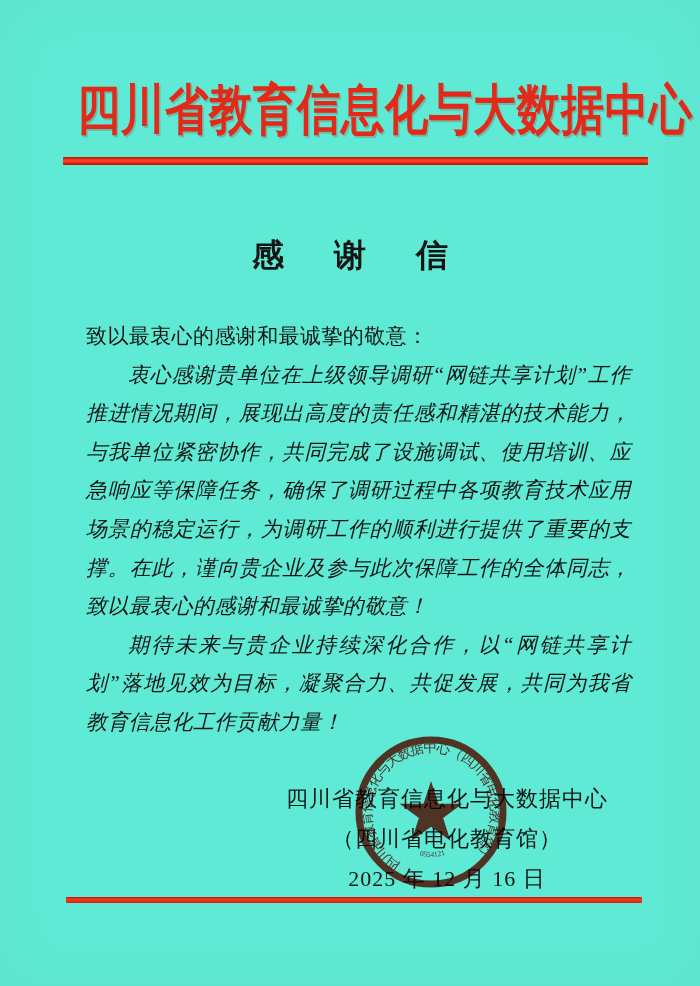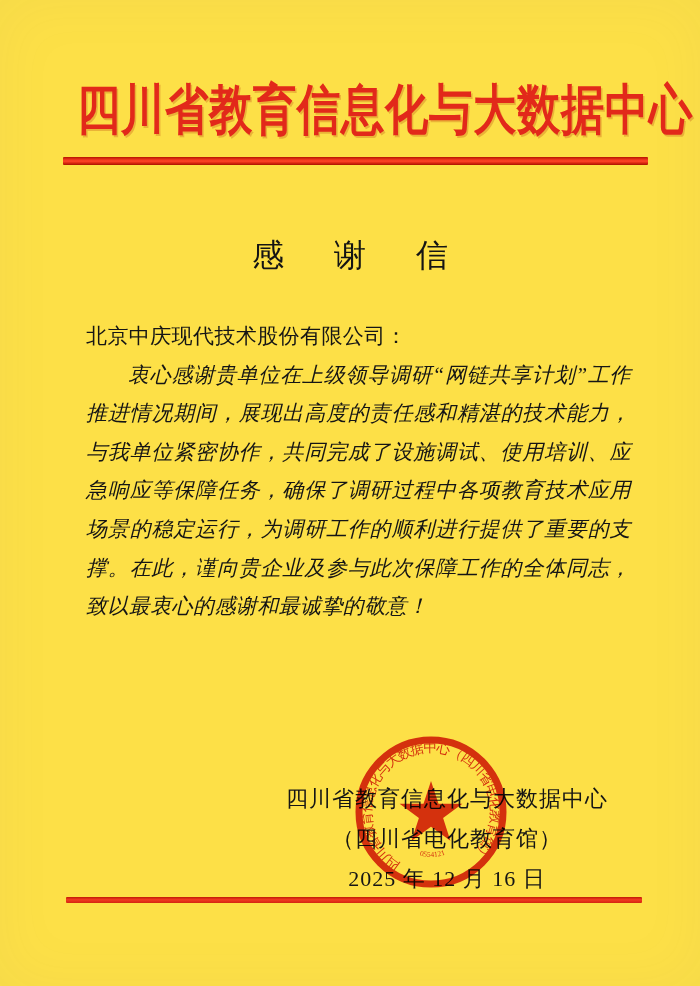--- a/index.html
+++ b/index.html
@@ -4,21 +4,21 @@
 <style>
   * { margin: 0; padding: 0; box-sizing: border-box; }
   html, body { background: #ffffff; }
   body {
     width: 700px; height: 986px;
     font-family: "Liberation Serif", "DejaVu Serif", serif;
     position: relative; overflow: hidden;
   }
   .page {
     position: absolute; inset: 0;
-    background: #fde047;
+    background: #5eead4;
     box-shadow: inset 0 0 60px rgba(120,120,120,0.06);
   }
   
   .letterhead {
     position: absolute; top: 74px; left: 0; width: 700px;
     text-align: center; white-space: nowrap;
   }
   .letterhead .inner {
     display: inline-block;
     font-size: 54px; font-weight: 700;
@@ -33,21 +33,21 @@
     background: linear-gradient(180deg, #b51200 0%, #e83418 30%, #ff4526 52%, #e02c12 72%, #a81200 100%);
   }
   .rule-bottom {
     top: 897px; left: 66px; width: 576px; height: 6px;
     background: linear-gradient(180deg, #c01a06 0%, #f23c1f 45%, #d42410 100%);
   }
   
   .letter-title {
     position: absolute; top: 234px; left: 0; width: 700px;
     text-align: center;
-    font-size: 32px; font-weight: 400; color: #141414;
+    font-size: 32px; font-weight: 700; color: #141414;
     letter-spacing: 21px; text-indent: 21px;
   }
   
   .body-block {
     position: absolute; top: 317px; left: 86px; width: 545px;
     font-size: 21px; line-height: 38.6px; color: #151515;
     text-align: justify; text-justify: inter-character;
     letter-spacing: 0.4px;
   }
   .body-block .salutation { text-indent: 0; }
@@ -74,22 +74,23 @@
 
   <div class="letterhead">
     <span class="inner">四川省教育信息化与大数据中心</span>
   </div>
 
   <div class="rule rule-top"></div>
 
   <div class="letter-title">感 谢 信</div>
 
   <div class="body-block">
-    <div class="salutation">北京中庆现代技术股份有限公司：</div>
+    <div class="salutation">致以最衷心的感谢和最诚挚的敬意：</div>
     <p>衷心感谢贵单位在上级领导调研“网链共享计划”工作推进情况期间，展现出高度的责任感和精湛的技术能力，与我单位紧密协作，共同完成了设施调试、使用培训、应急响应等保障任务，确保了调研过程中各项教育技术应用场景的稳定运行，为调研工作的顺利进行提供了重要的支撑。在此，谨向贵企业及参与此次保障工作的全体同志，致以最衷心的感谢和最诚挚的敬意！</p>
+    <p>期待未来与贵企业持续深化合作，以“网链共享计划”落地见效为目标，凝聚合力、共促发展，共同为我省教育信息化工作贡献力量！</p>
   </div>
 
   <div class="signature">
     <div class="line">四川省教育信息化与大数据中心</div>
     <div class="line">（四川省电化教育馆）</div>
     <div class="line">2025 年 12 月 16 日</div>
   </div>
 
   <svg class="seal" viewBox="0 0 172 172" aria-hidden="true">
     <defs>

